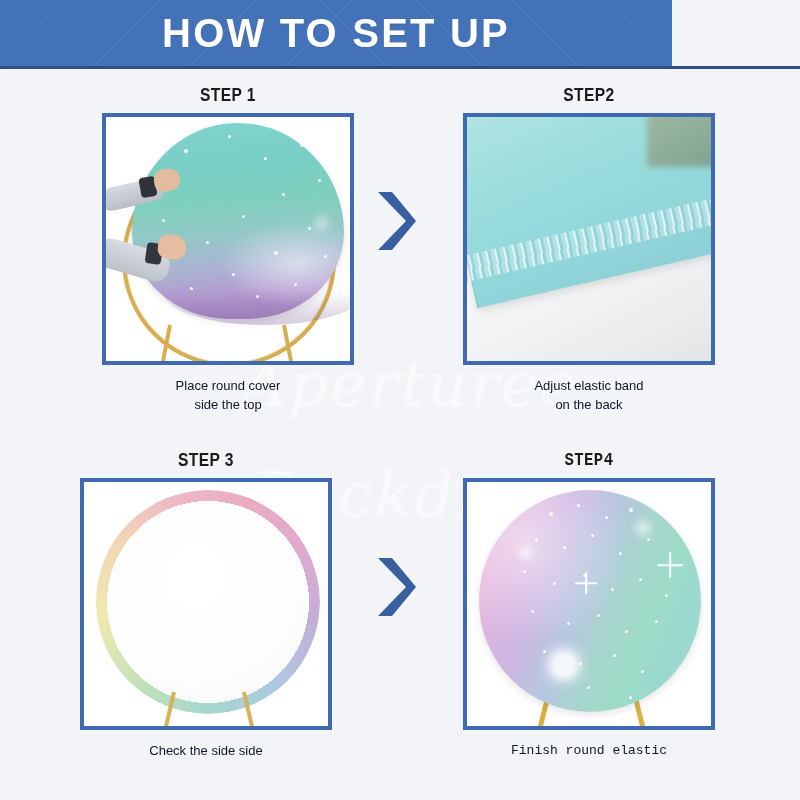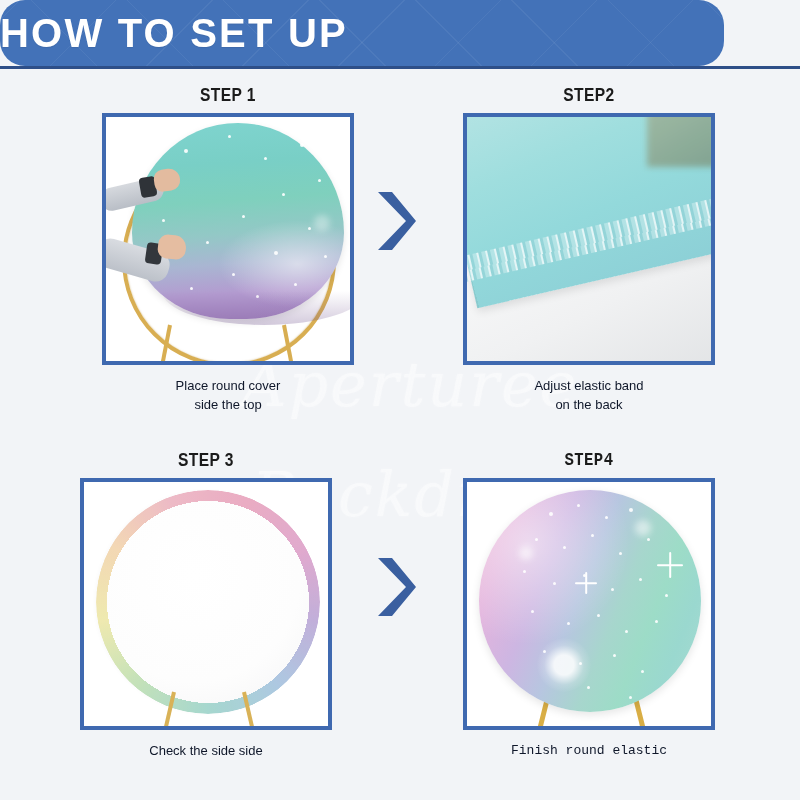--- a/index.html
+++ b/index.html
@@ -8,25 +8,24 @@
     width: 800px; height: 800px;
     font-family: "Liberation Sans", sans-serif;
     background: #f2f4f7;
     overflow: hidden;
   }
 
   #page { position: relative; width: 800px; height: 800px; background: #f2f4f7; }
 
   
   #header {
-    position: absolute; left: 0; top: 0; width: 724px; height: 66px;
+    position: absolute; left: 0; top: 0; width: 672px; height: 66px;
     background: #4372b8;
-    display: flex; align-items: center; 
+    display: flex; align-items: center; justify-content: center;
     overflow: hidden;
-    border-radius: 25px;
   }
   #header-pattern {
     position: absolute; inset: 0;
     background-image:
       repeating-linear-gradient(45deg, rgba(255,255,255,0.055) 0 1px, rgba(255,255,255,0) 1px 68px),
       repeating-linear-gradient(-45deg, rgba(255,255,255,0.055) 0 1px, rgba(255,255,255,0) 1px 68px);
   }
   #header-title {
     position: relative;
     color: #ffffff;

